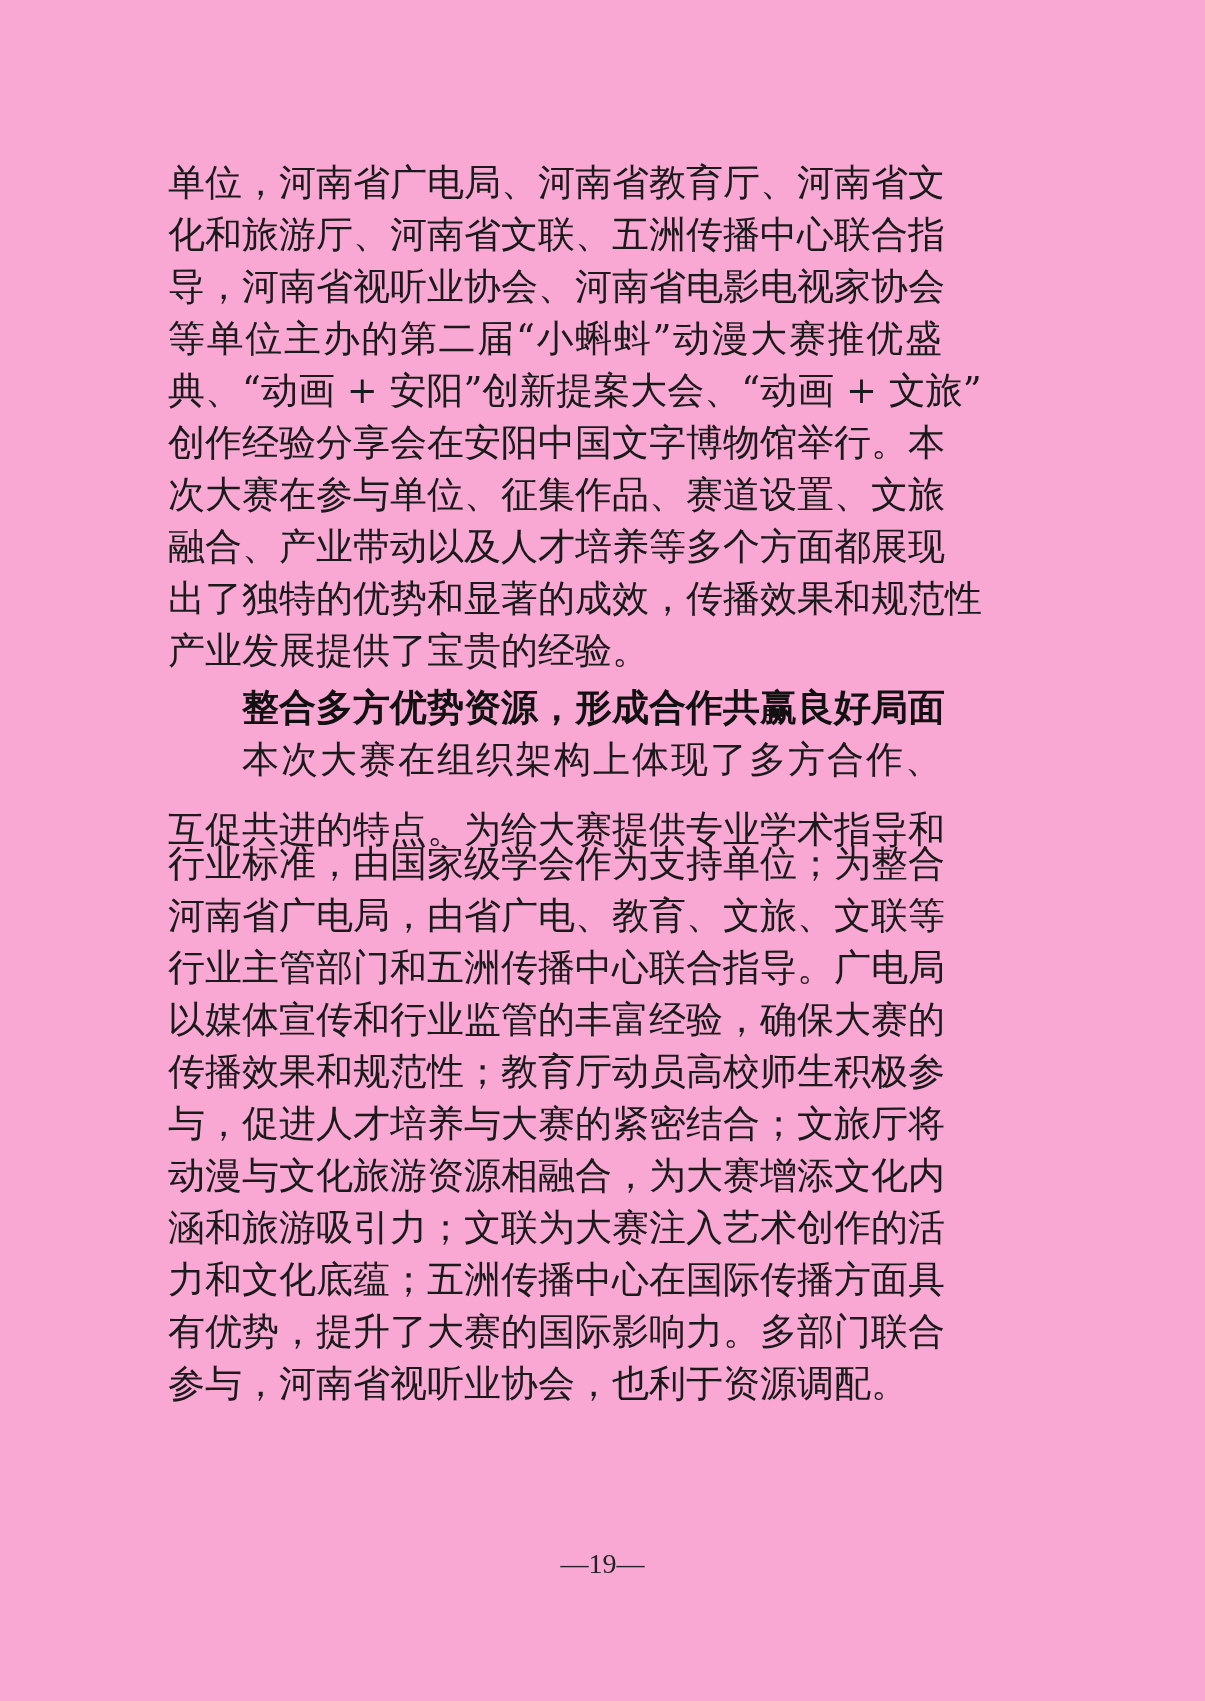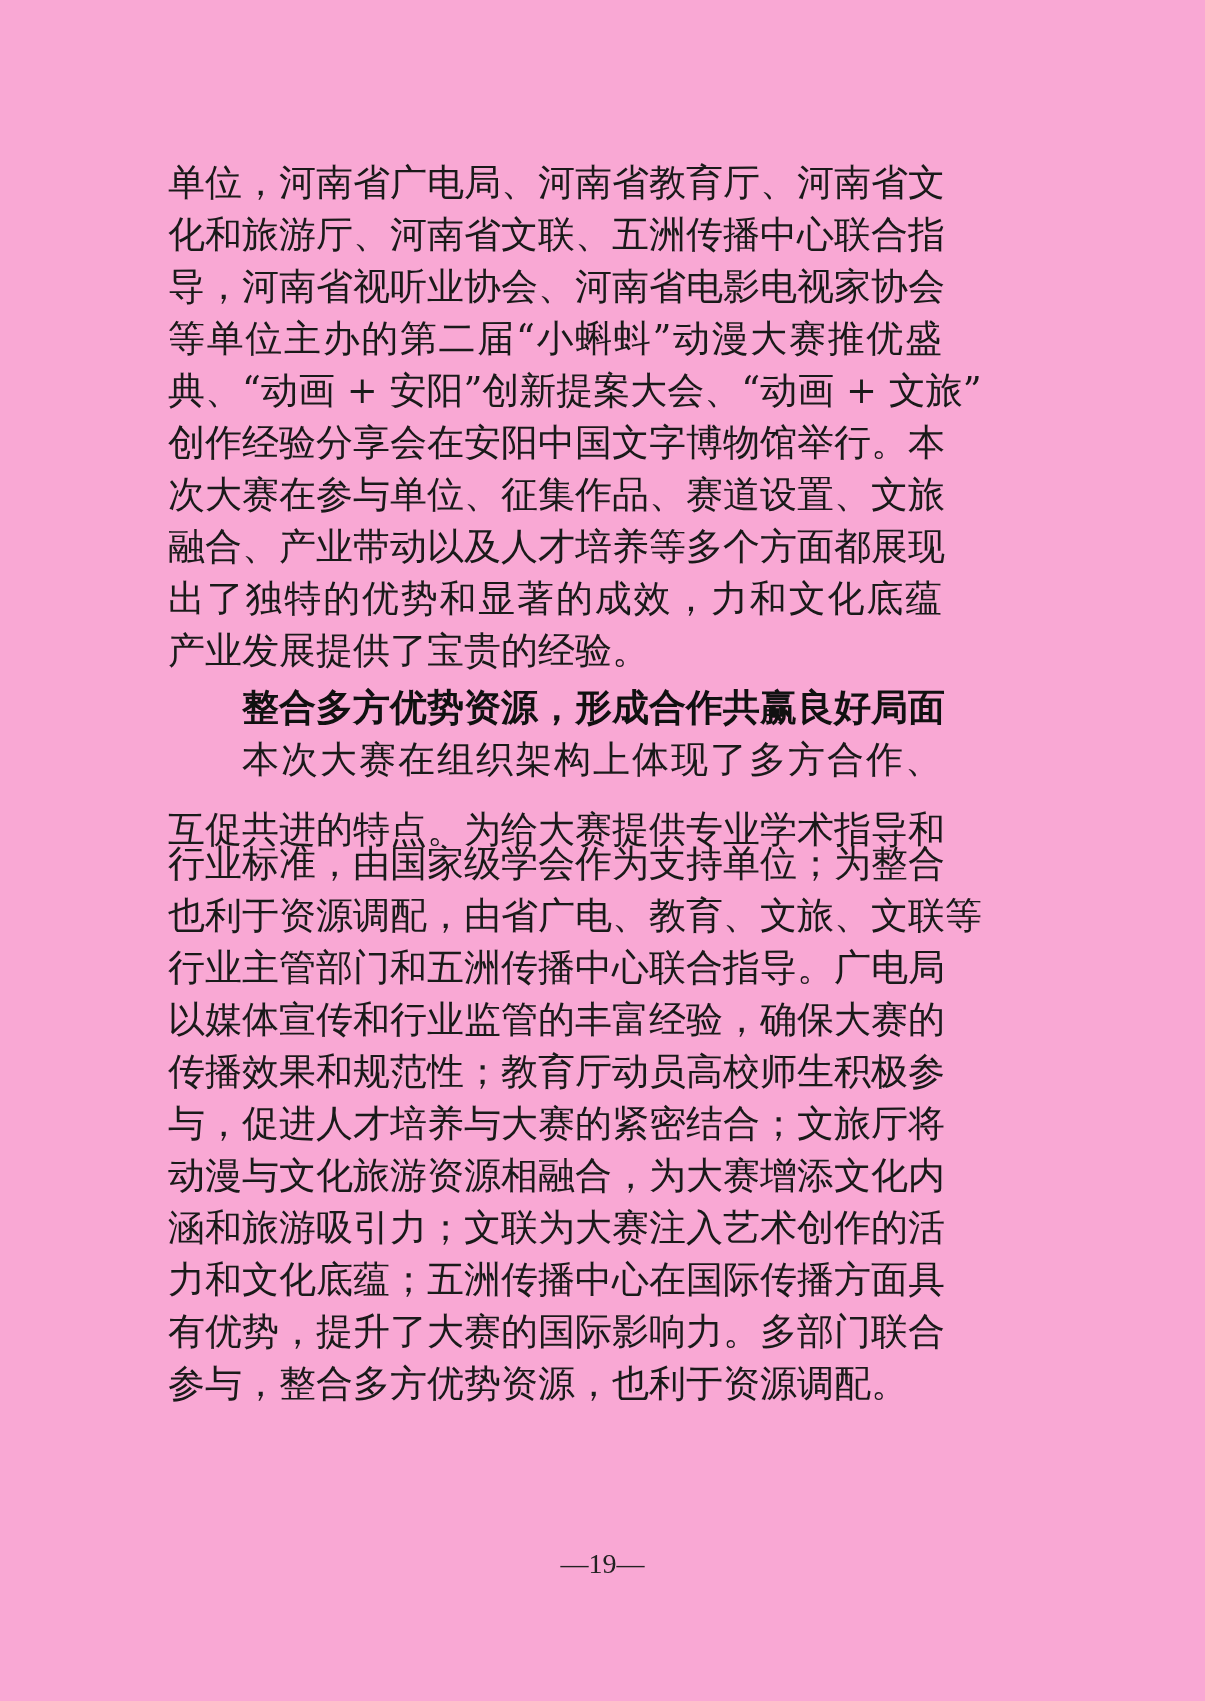--- a/index.html
+++ b/index.html
@@ -44,33 +44,33 @@
 <div class="page">
 
   <div class="line" style="top:157px;">单位，河南省广电局、河南省教育厅、河南省文</div>
   <div class="line" style="top:261px;">导，河南省视听业协会、河南省电影电视家协会</div>
   <div class="line" style="top:209px;">化和旅游厅、河南省文联、五洲传播中心联合指</div>
   <div class="line" style="top:313px;">等单位主办的第二届“小蝌蚪”动漫大赛推优盛</div>
   <div class="line" style="top:365px;">典、“动画 + 安阳”创新提案大会、“动画 + 文旅”</div>
   <div class="line" style="top:417px;">创作经验分享会在安阳中国文字博物馆举行。本</div>
   <div class="line" style="top:469px;">次大赛在参与单位、征集作品、赛道设置、文旅</div>
   <div class="line" style="top:521px;">融合、产业带动以及人才培养等多个方面都展现</div>
-  <div class="line" style="top:573px;">出了独特的优势和显著的成效，力和文化底蕴</div>
+  <div class="line" style="top:573px;">出了独特的优势和显著的成效，传播效果和规范性</div>
   <div class="line last" style="top:625px;">产业发展提供了宝贵的经验。</div>
 
   <div class="line indent heading" style="top:682px;">整合多方优势资源，形成合作共赢良好局面</div>
 
   <div class="line indent" style="top:734px;">本次大赛在组织架构上体现了多方合作、</div>
   <div class="line" style="top:804px;">互促共进的特点。为给大赛提供专业学术指导和</div>
   <div class="line" style="top:838px;">行业标准，由国家级学会作为支持单位；为整合</div>
-  <div class="line" style="top:890px;">也利于资源调配，由省广电、教育、文旅、文联等</div>
+  <div class="line" style="top:890px;">河南省广电局，由省广电、教育、文旅、文联等</div>
   <div class="line" style="top:994px;">以媒体宣传和行业监管的丰富经验，确保大赛的</div>
   <div class="line" style="top:942px;">行业主管部门和五洲传播中心联合指导。广电局</div>
   <div class="line" style="top:1046px;">传播效果和规范性；教育厅动员高校师生积极参</div>
   <div class="line" style="top:1150px;">动漫与文化旅游资源相融合，为大赛增添文化内</div>
   <div class="line" style="top:1098px;">与，促进人才培养与大赛的紧密结合；文旅厅将</div>
   <div class="line" style="top:1202px;">涵和旅游吸引力；文联为大赛注入艺术创作的活</div>
   <div class="line" style="top:1254px;">力和文化底蕴；五洲传播中心在国际传播方面具</div>
   <div class="line" style="top:1306px;">有优势，提升了大赛的国际影响力。多部门联合</div>
-  <div class="line last" style="top:1358px;">参与，整合多方优势资源，也利于资源调配。</div>
+  <div class="line last" style="top:1358px;">参与，河南省视听业协会，也利于资源调配。</div>
 
   <div class="page-number">—19—</div>
 </div>
 
 </body></html>

